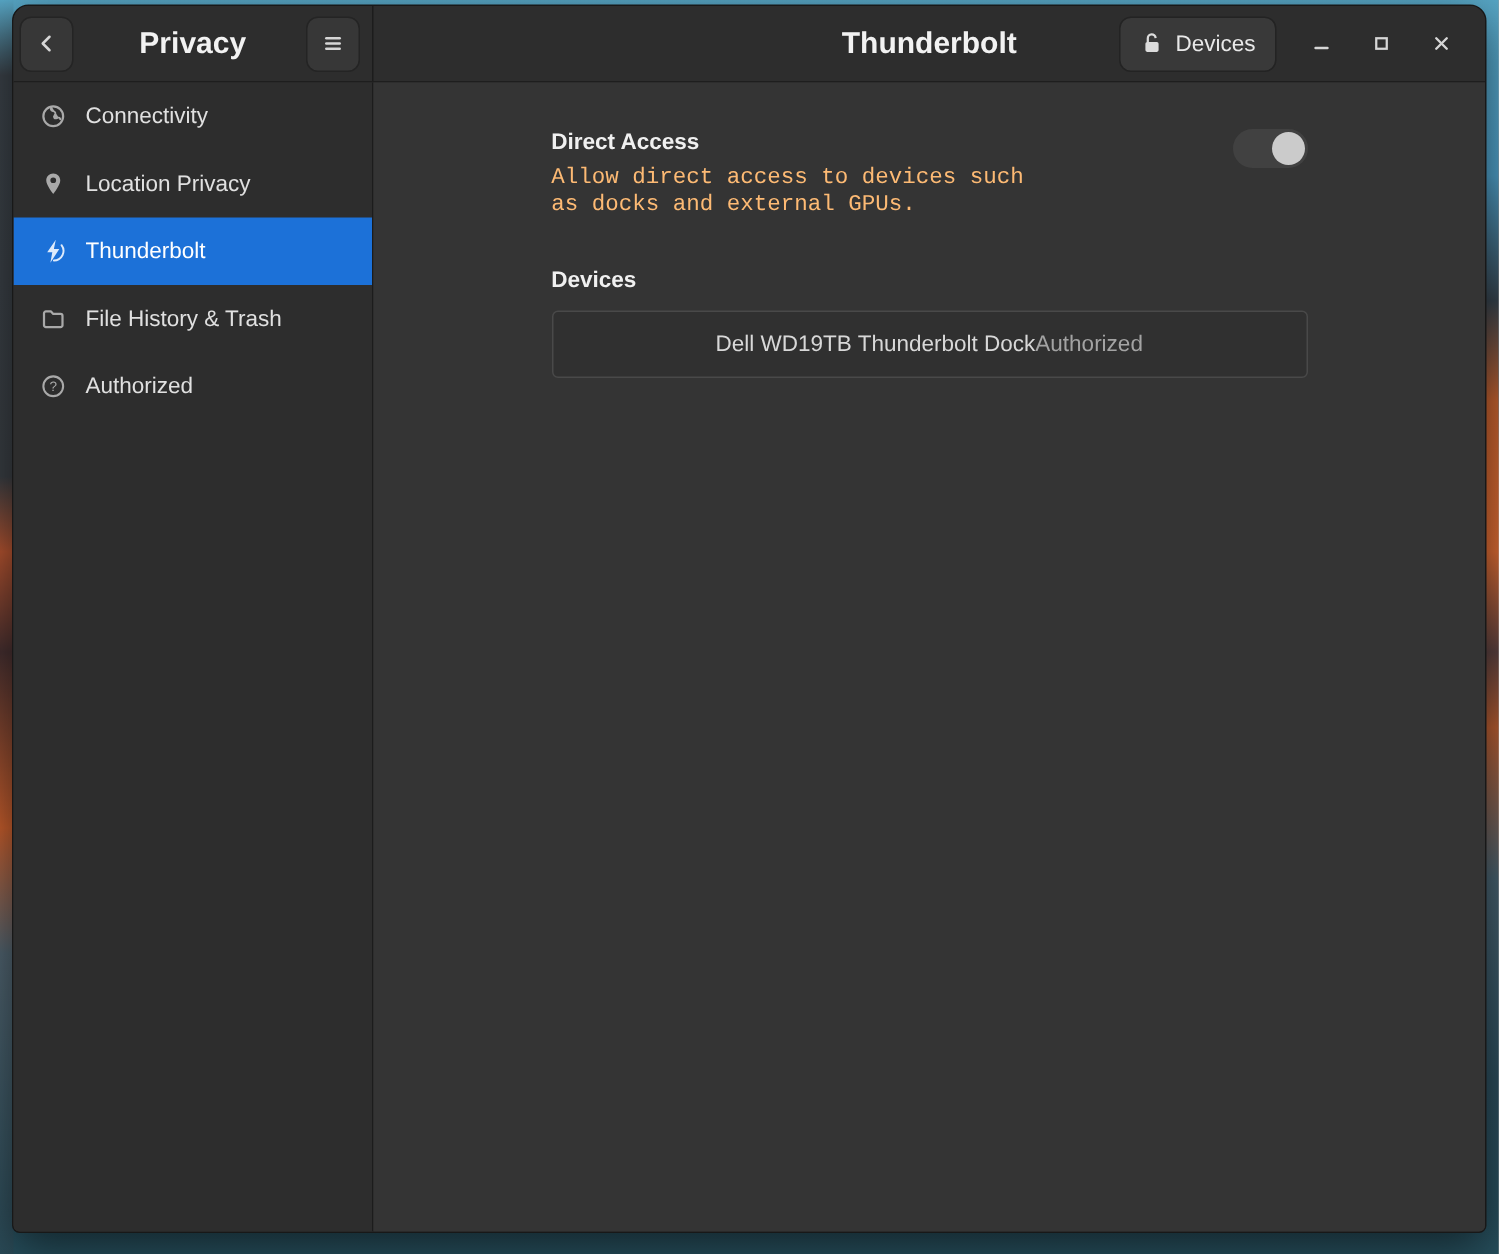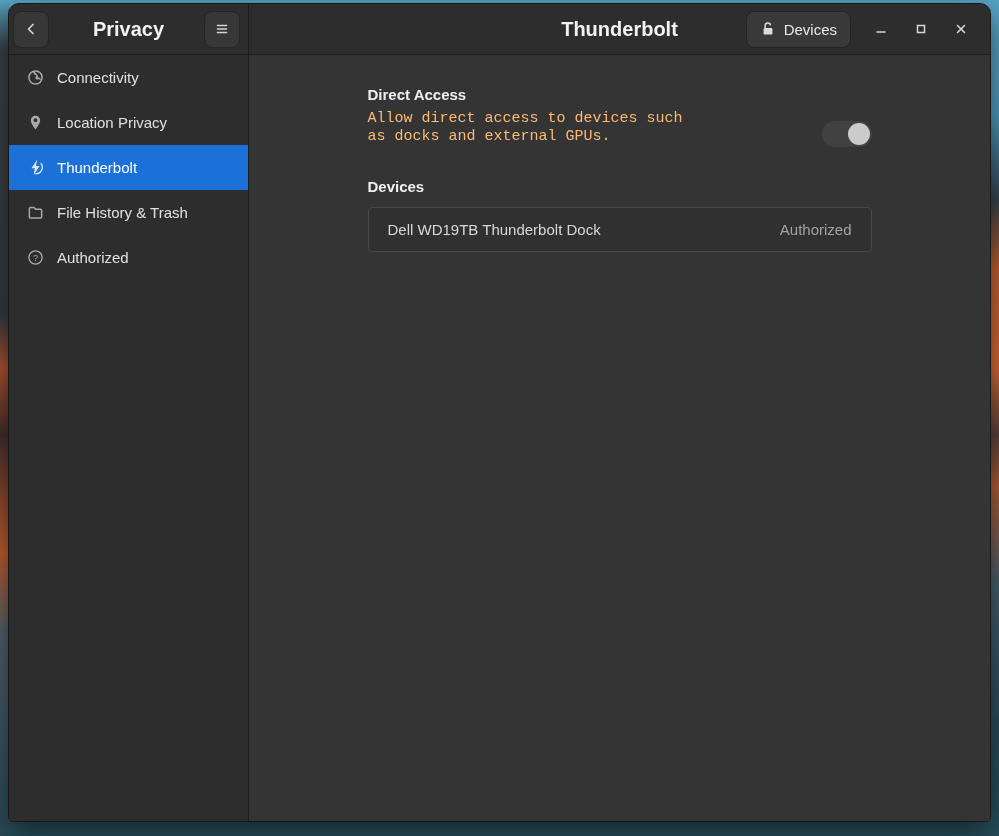--- a/index.html
+++ b/index.html
@@ -52,34 +52,34 @@
     height:45px;display:flex;align-items:center;gap:13px;padding-left:18px;
     color:#e0e0e0;cursor:pointer;
   }
   .side-item .icon{color:#a9a9a9;}
   .side-item.selected{background:var(--accent,#1c71d8);color:#ffffff;}
   .side-item.selected .icon{color:#ddeafb;}
 
   .content{flex:1;overflow:auto;background:#343434;}
   .content-col{width:504px;margin:0 auto;padding-top:31px;box-sizing:border-box;}
   .group-title{font-weight:bold;color:#f0f0f0;font-size:15px;}
-  .da-row{display:flex;justify-content:space-between;align-items:flex-end;}
+  .da-row{display:flex;justify-content:space-between;align-items:flex-start;}
   .da-desc{color:#fdba74;margin-top:7px;width:340px;line-height:1.22;font-family:Liberation Mono, monospace;}
   .toggle{
     width:50px;height:26px;border-radius:14px;background:#414141;position:relative;cursor:pointer;flex:0 0 auto;margin-top:0;
   }
   .toggle .knob{
     width:22px;height:22px;border-radius:50%;background:#cbcbcb;position:absolute;top:2px;left:2px;transition:left .1s;
   }
   .toggle.on .knob{left:26px;}
   .devices-group{margin-top:31px;}
   .device-list{margin-top:12px;}
   .device-row{
     height:43px;border:1px solid #494949;background:#303030;border-radius:4px;
-    display:flex;align-items:center;justify-content:space-between;padding:0 19px;cursor:pointer;
+    display:flex;align-items:center;justify-content:center;padding:0 19px;cursor:pointer;
   }
   .device-name{color:#d8d8d8;}
   .device-status{color:#a3a3a3;}
   svg{display:block;}
 </style>
 </head>
 <body>
 
 <div class="wall-strip wall-left"></div>
 <div class="wall-strip wall-right"></div>

